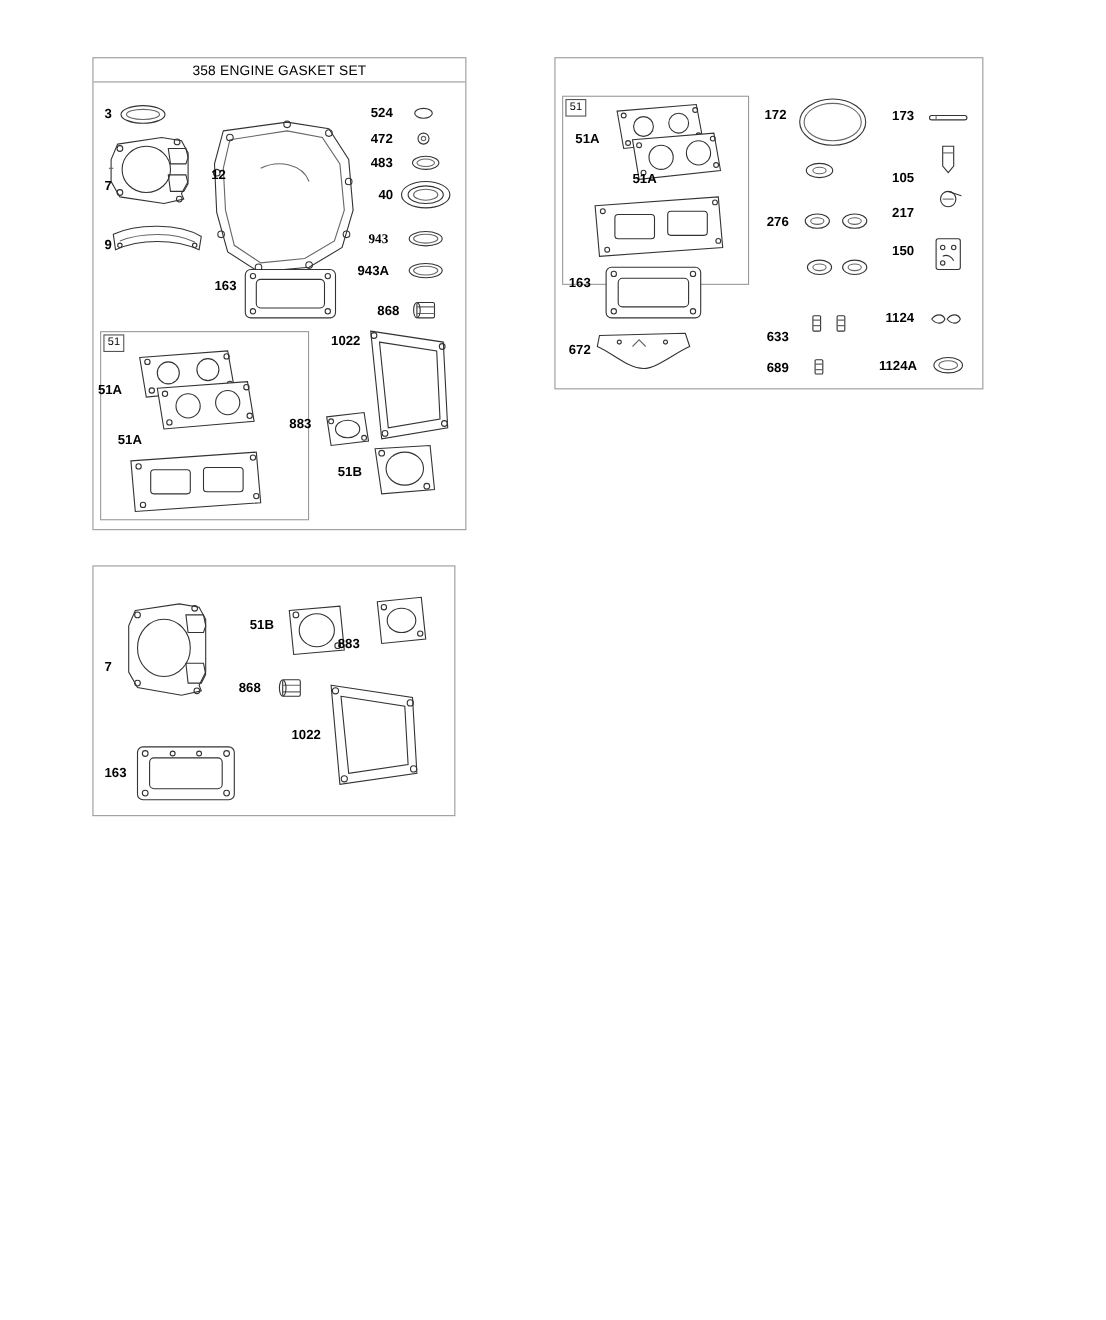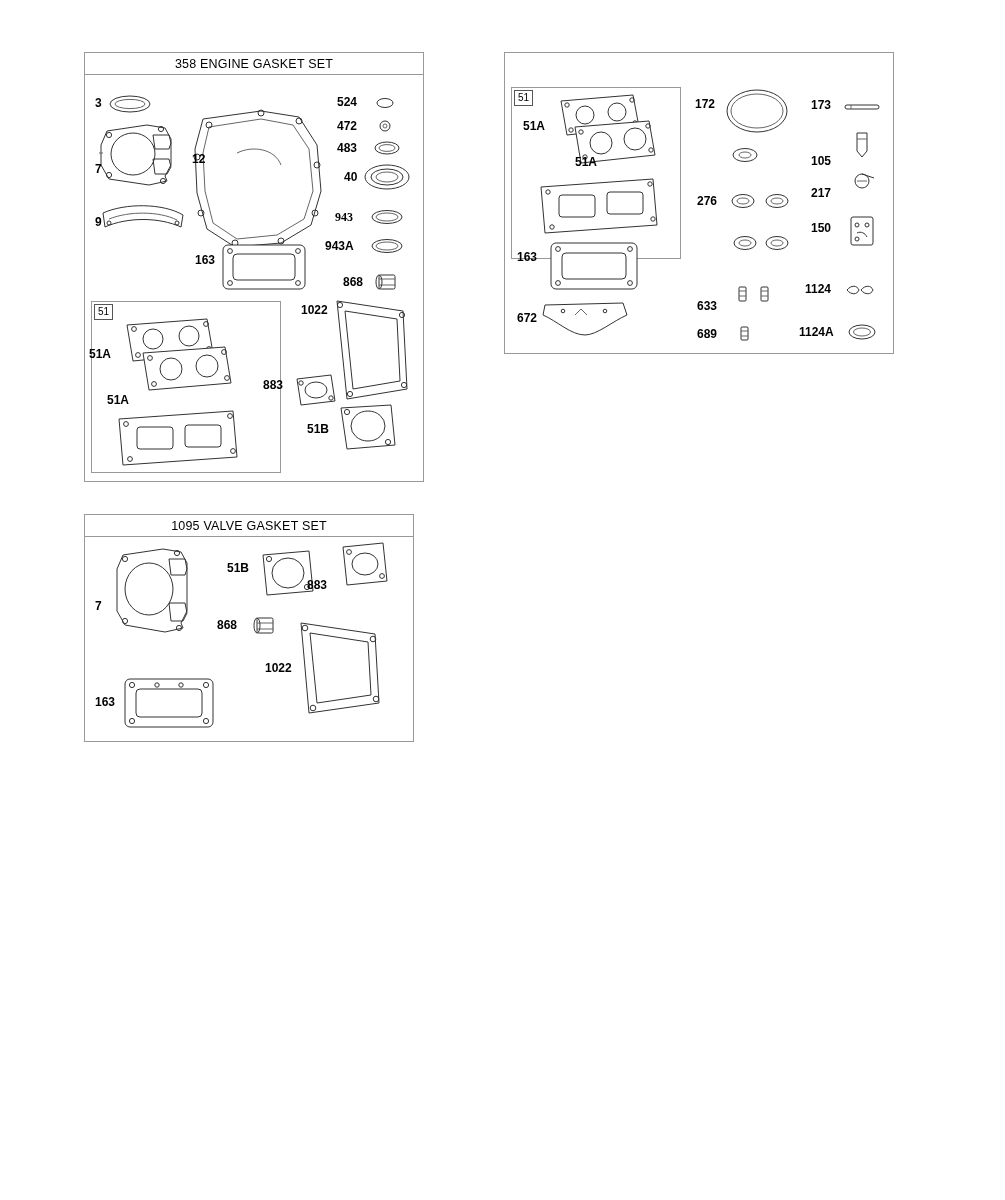--- a/index.html
+++ b/index.html
@@ -372,23 +372,20 @@
   <span class="lbl b" style="left:192px; top:274px;">689</span>
   <span class="lbl b" style="left:306px; top:45px;">173</span>
   <span class="lbl b" style="left:306px; top:81px;margin-top:20px;">105</span>
   <span class="lbl b" style="left:306px; top:121px;margin-top:12px;">217</span>
   <span class="lbl b" style="left:306px; top:168px;">150</span>
   <span class="lbl b" style="left:300px; top:229px;">1124</span>
   <span class="lbl b" style="left:294px; top:272px;">1124A</span>
 </div>
 
 <div class="panel" style="left:84px; top:514px; width:330px; height:228px;">
-  <div class="panel-header">
-    <span class="panel-title">1095 VALVE GASKET SET</span>
-  </div>
 
   <svg class="art" width="330" height="228" viewBox="0 0 330 228">
 
     <g>
       <path class="fl" d="M38 40 L78 34 L96 37 L102 48 L102 96 L96 108 L98 113 L80 117 L40 110 L32 96 L32 54 Z"></path>
       <ellipse class="ln" cx="64" cy="74" rx="24" ry="26"></ellipse>
       <path class="ln" d="M84 44 L100 44 L102 54 L100 60 L86 60 Z"></path>
       <path class="ln" d="M84 88 L100 88 L102 98 L98 106 L86 106 Z"></path>
       <circle class="ln" cx="40" cy="44" r="2.6"></circle>
       <circle class="ln" cx="40" cy="106" r="2.6"></circle>

